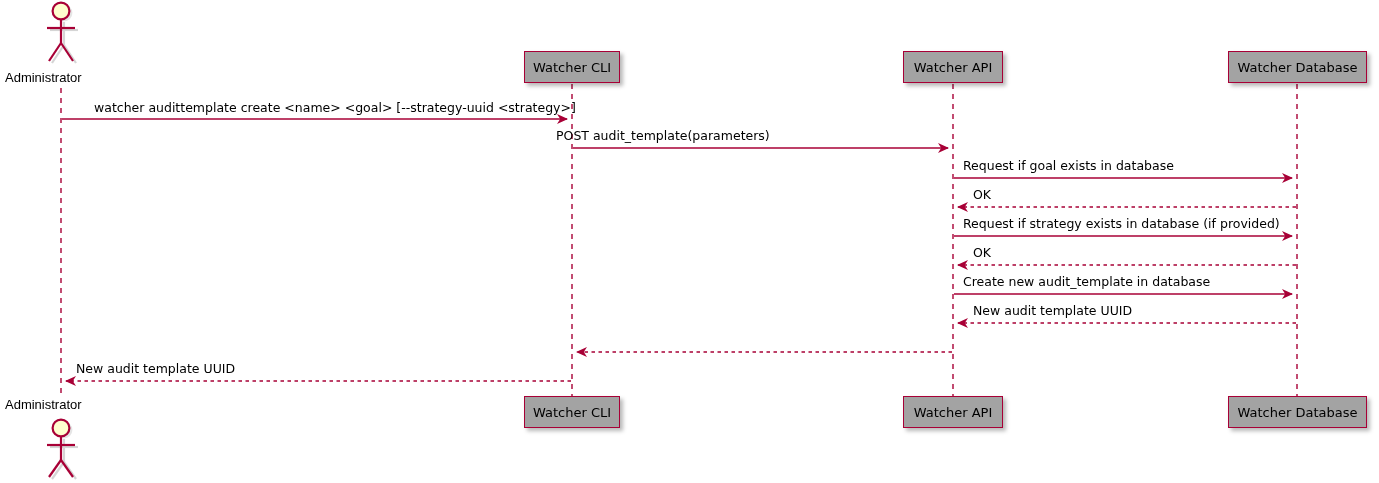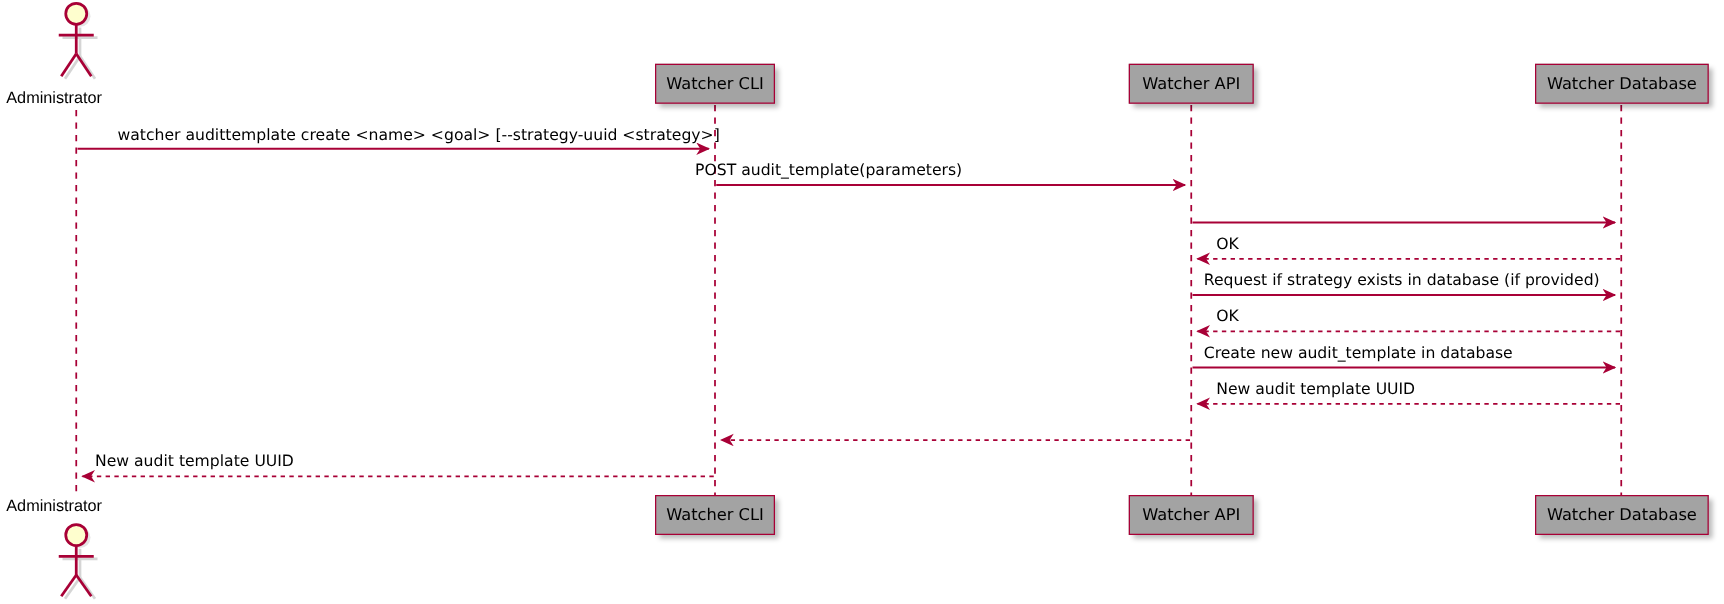--- a/index.html
+++ b/index.html
@@ -158,20 +158,21 @@
   </div>
 
   <div class="participant-box" style="left:1228px; top:396px; width:139px; height:32px;">
     <span class="participant-label">Watcher Database</span>
   </div>
 
   <div class="msg-label" style="left:66px; top:101px;margin-left:28px;">watcher audittemplate create &lt;name&gt; &lt;goal&gt; [--strategy-uuid &lt;strategy&gt;]</div>
 
   <div class="msg-label" style="left:556px; top:129px;">POST audit_template(parameters)</div>
 
+  <div class="msg-label" style="left:963px; top:159px;">Request if goal exists in database</div>
 
   <div class="msg-label" style="left:973px; top:188px;">OK</div>
 
   <div class="msg-label" style="left:963px; top:217px;">Request if strategy exists in database (if provided)</div>
 
   <div class="msg-label" style="left:973px; top:246px;">OK</div>
 
   <div class="msg-label" style="left:963px; top:275px;">Create new audit_template in database</div>
 
   <div class="msg-label" style="left:973px; top:304px;">New audit template UUID</div>

